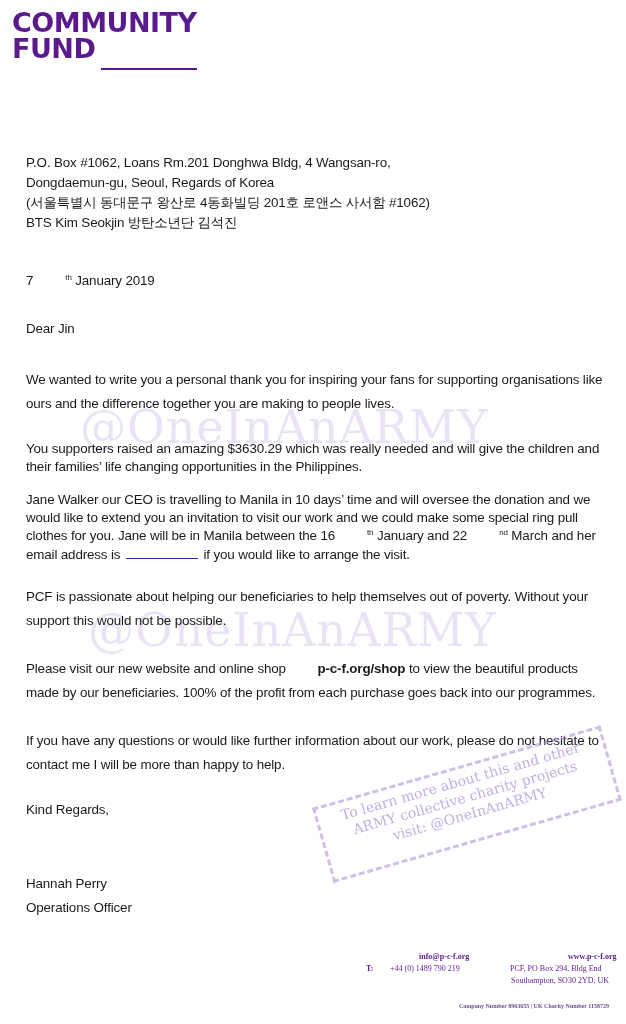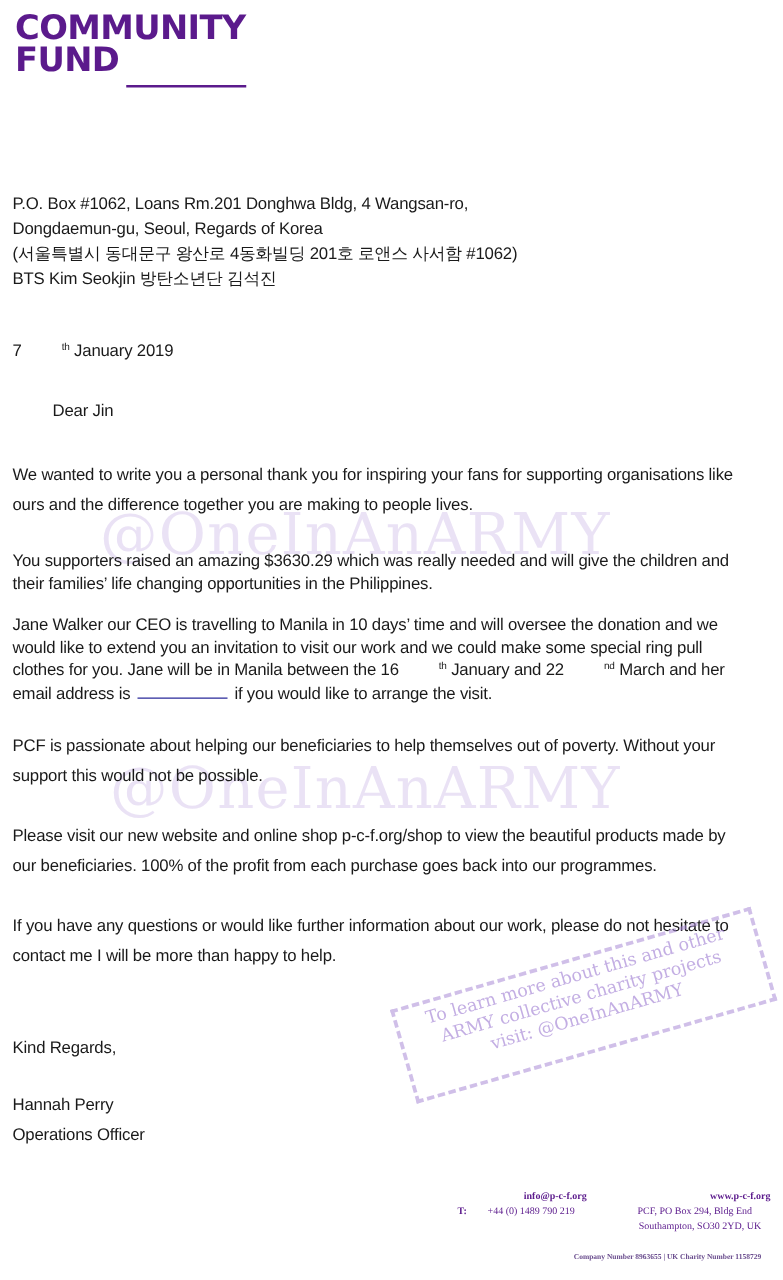--- a/index.html
+++ b/index.html
@@ -4,37 +4,37 @@
   <style>
     html, body { margin: 0; padding: 0; background: #ffffff; }
     body { width: 626px; height: 1024px; position: relative; overflow: hidden;
            font-family: "Liberation Sans", "DejaVu Sans", sans-serif; color: #1a1a1a; }
     .logo { position: absolute; left: 12px; top: 10px; color: #5b1a8c;
             font-family: "DejaVu Sans", sans-serif; font-weight: bold;
             font-size: 27px; line-height: 26px; letter-spacing: -0.5px; }
     .logo .line { display: block; }
     .logo-rule { position: absolute; left: 101px; top: 68px; width: 96px; height: 2px; background: #5b1a8c; }
 
-    .text { position: absolute; left: 10px; font-size: 13.4px; line-height: 20px; letter-spacing: -0.15px; }
+    .text { position: absolute; left: 26px; font-size: 13.4px; line-height: 20px; letter-spacing: -0.15px; }
     .address { top: 153px; }
     .address div { line-height: 20px; }
     .date { top: 271px; }
-    .salutation { top: 319px; margin-left: 32px; }
+    .salutation { top: 319px; }
     .para { width: 585px; }
     .p1 { top: 368px; line-height: 24px; }
     .p2 { top: 440px; line-height: 18px; }
     .p3 { top: 491px; line-height: 18px; }
     .p4 { top: 585px; line-height: 24px; }
     .p5 { top: 657px; line-height: 24px; }
     .p6 { top: 729px; line-height: 24px; }
-    .closing { top: 800px; margin-top: 28px; }
+    .closing { top: 800px; }
     .signer { top: 872px; font-weight: normal; line-height: 24px; }
     sup { font-size: 8px; line-height: 0; vertical-align: 5px; padding-left: 32px; }
     .blank-email { display: inline-block; width: 72px; border-bottom: 1px solid #2a2a9a; height: 13px; vertical-align: baseline; margin: 0 2px; }
-    b.link { font-weight: normal; }
+    b.link { font-weight: bold; margin-left: 28px; }
 
     .wm { position: absolute; font-family: "DejaVu Serif", serif; color: rgba(180, 150, 220, 0.28);
           font-size: 46px; letter-spacing: 1px; pointer-events: none; white-space: nowrap; }
     .wm1 { left: 80px; top: 400px; }
     .wm2 { left: 88px; top: 603px; }
 
     .stamp { position: absolute; left: 312px; top: 808px; width: 300px; height: 78px;
              transform: rotate(-16deg); transform-origin: left top;
              border: 3px dashed rgba(170, 140, 215, 0.55); box-sizing: border-box;
              color: rgba(170, 140, 215, 0.7); font-family: "DejaVu Serif", serif;

